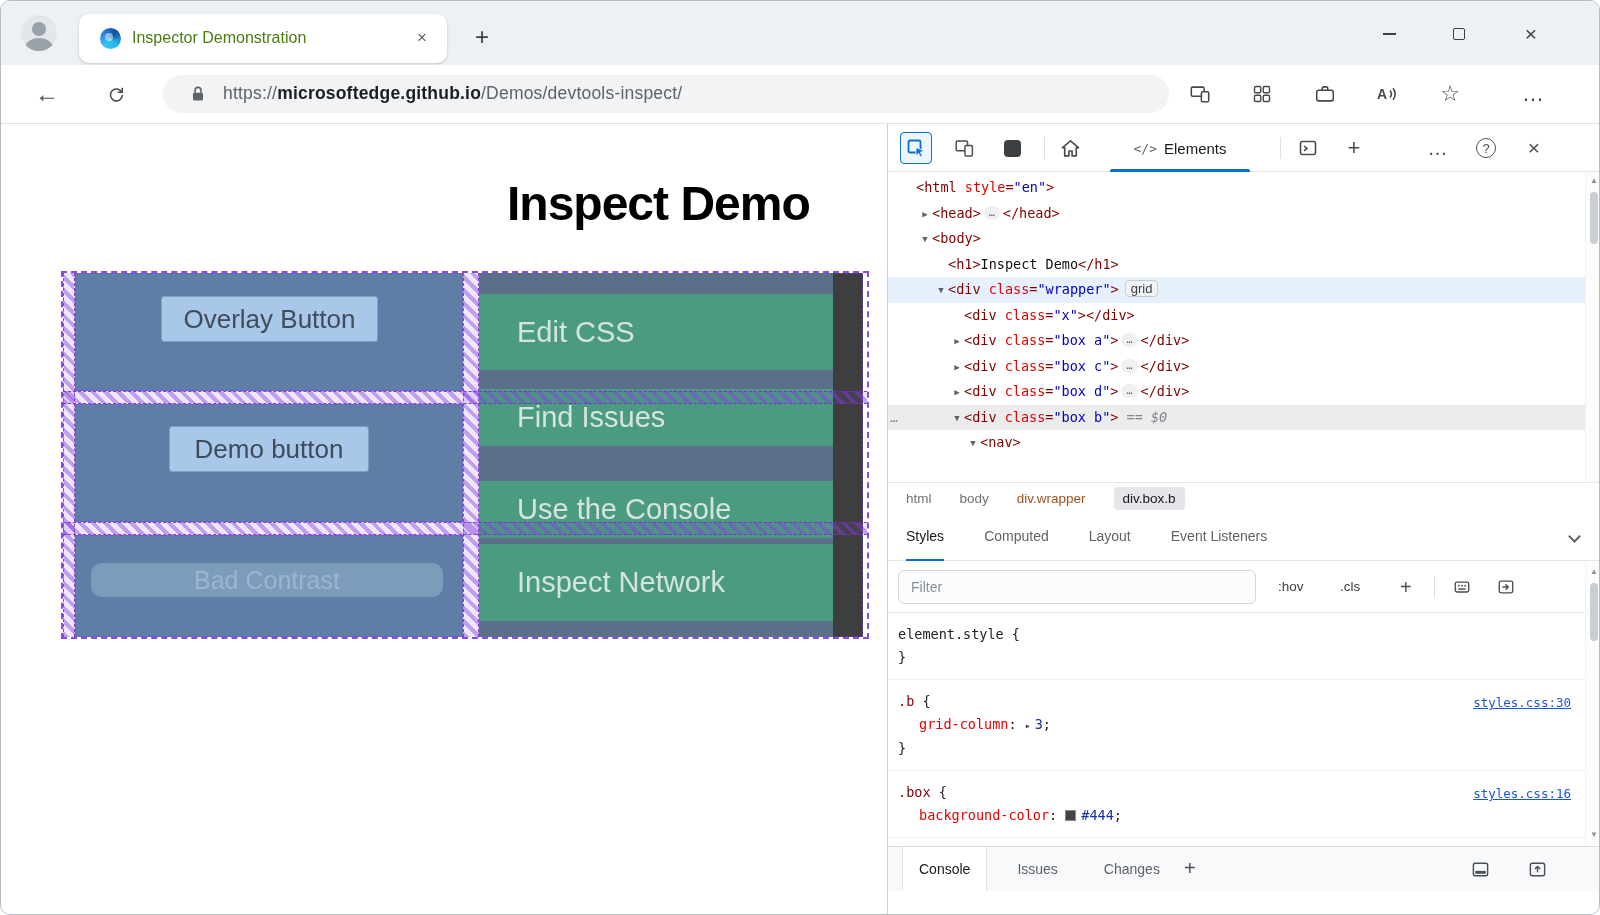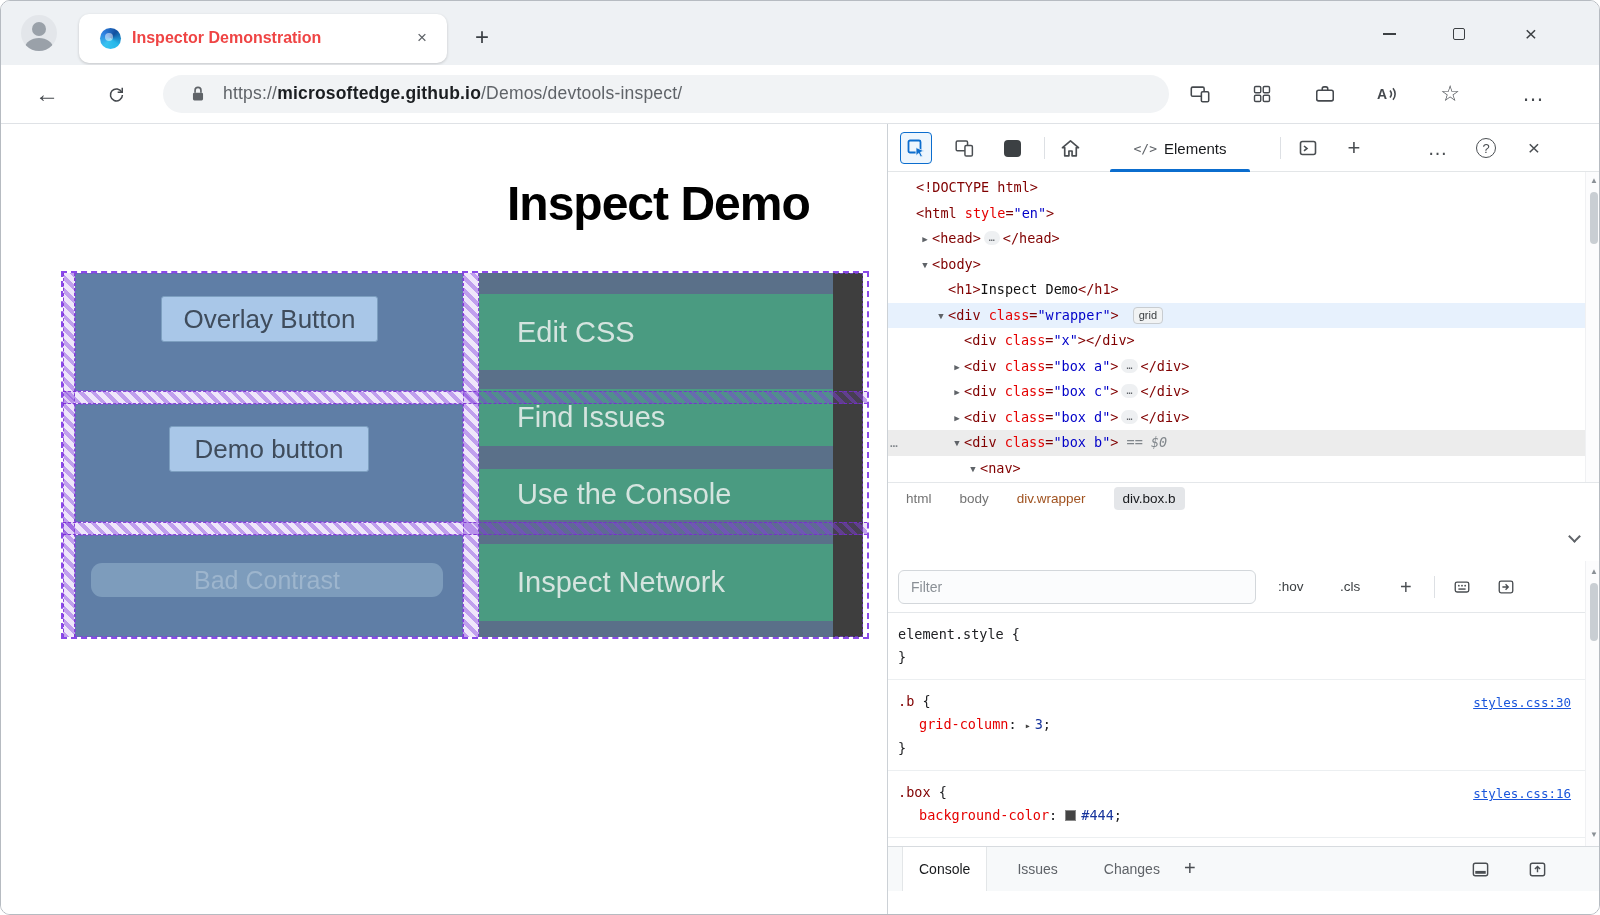--- a/index.html
+++ b/index.html
@@ -8,21 +8,21 @@
 
   
   .tabstrip { position:absolute; top:0; left:0; right:0; height:64px; background:#eef1f4; }
   .avatar { position:absolute; left:20px; top:14px; width:36px; height:36px; border-radius:50%; background:#e3e6ea; overflow:hidden; }
   .avatar .ahead { position:absolute; left:11px; top:7px; width:14px; height:14px; border-radius:50%; background:#9aa1a9; }
   .avatar .abody { position:absolute; left:4px; top:23px; width:28px; height:20px; border-radius:50%; background:#9aa1a9; }
   .tab { position:absolute; left:78px; top:13px; width:368px; height:49px; background:#fff; border-radius:10px; box-shadow:0 1px 3px rgba(0,0,0,.18); }
   .favicon { position:absolute; left:21px; top:14px; width:21px; height:21px; border-radius:50%;
     background:conic-gradient(from 220deg,#38c3f0,#2f7fe0,#114f9e,#25b7ea,#38c3f0); }
   .favicon::after { content:""; position:absolute; left:5px; top:5px; width:8px; height:8px; border-radius:50%; background:rgba(255,255,255,.5); }
-  .tab-title { position:absolute; left:53px; top:15px; font-size:16px; color:#ef4444; white-space:nowrap;font-weight:bold; }
+  .tab-title { position:absolute; left:53px; top:15px; font-size:16px; color:#4d7c0f; white-space:nowrap; }
   .tab-close { position:absolute; right:14px; top:13px; width:22px; height:22px; font-size:17px; line-height:22px; text-align:center; color:#5f6368; cursor:default; }
   .newtab { position:absolute; left:466px; top:22px; width:30px; height:30px; font-size:24px; line-height:28px; text-align:center; color:#3a3f44; }
   .wc { position:absolute; top:19px; width:28px; height:28px; display:flex; align-items:center; justify-content:center; color:#3c4043; }
   .wc-min { right:196px; } .wc-max { right:126px; } .wc-x { right:54px; font-size:21px; }
   .wc-min i { display:block; width:13px; height:2px; background:#3c4043; }
   .wc-max i { display:block; width:12px; height:12px; border:1.6px solid #3c4043; border-radius:2px; }
 
   
   .navbar { position:absolute; top:64px; left:0; right:0; height:59px; background:#fff; border-bottom:1px solid #dfe2e6; }
   .nav-ico { position:absolute; top:15px; width:28px; height:28px; display:flex; align-items:center; justify-content:center; color:#45494e; }
@@ -40,21 +40,21 @@
   .page-title { position:absolute; left:506px; top:52px; font-size:48px; font-weight:bold; color:#000; letter-spacing:-1px; }
   .gridwrap { position:absolute; left:60px; top:147px; width:808px; height:368px; }
   .gridwrap::after { content:""; position:absolute; inset:0; border:2px dashed #8a49ea; pointer-events:none; z-index:7; }
   .cell { position:absolute; background:#5f7ea6; outline:1px dashed rgba(126,63,226,.65); outline-offset:-1px; }
   .cell-a { left:14px; top:2px;  width:388px; height:118px; }
   .cell-c { left:14px; top:133px; width:388px; height:118px; }
   .cell-d { left:14px; top:264px; width:388px; height:102px; }
   .boxb   { position:absolute; left:418px; top:2px; width:384px; height:364px; background:#3e3e3e; outline:1px dashed rgba(126,63,226,.65); outline-offset:-1px; }
   .navcol { position:absolute; left:0; top:0; width:354px; height:100%; background:#5a7089; }
   .navlink { position:absolute; left:0; width:354px; background:#4a9b81; color:#d5e4df; font-size:29px; display:flex; align-items:center; padding-left:38px; text-decoration:none; }
-  .l1{top:21px;height:76px} .l2{top:116px;height:57px} .l3{top:196px;height:51px} .l4{top:271px;height:77px}
+  .l1{top:21px;height:76px} .l2{top:116px;height:57px} .l3{top:208px;height:57px} .l4{top:271px;height:77px}
   .pbtn { position:absolute; background:#a9c7e8; border:1px solid #7d9fc0; border-radius:3px; color:#3f4c5c; font-size:26px; display:flex; align-items:center; justify-content:center; }
   .btn-overlay { left:86px; top:23px; width:217px; height:46px; }
   .btn-demo    { left:94px; top:22px; width:200px; height:46px; }
   .bad { position:absolute; left:16px; top:28px; width:352px; height:34px; background:#7d9cbc; color:#9db5cd; font-size:25px; display:flex; align-items:center; justify-content:center;border-radius:11px; }
   .hatch { position:absolute; z-index:5; background:repeating-linear-gradient(45deg, rgba(130,64,220,.5) 0 4px, rgba(130,64,220,.13) 4px 9px); }
   .hatch.v { border-left:1px dashed rgba(120,40,210,.85); border-right:1px dashed rgba(120,40,210,.85); }
   .hatch.h { border-top:1px dashed rgba(120,40,210,.85); border-bottom:1px dashed rgba(120,40,210,.85); }
   .hz-left { left:2px; top:2px; width:12px; height:364px; }
   .hz-col  { left:402px; top:2px; width:16px; height:364px; }
   .hz-r1 { left:2px; top:120px; width:804px; height:13px; }
@@ -87,21 +87,21 @@
     font-family:"DejaVu Sans Mono","Liberation Mono",monospace; font-size:13.5px; color:#202124; }
   .dom-row { position:relative; height:25.5px; line-height:25.5px; white-space:nowrap; margin-left:-14px; padding-left:14px; }
   .hl-blue { background:#e7f1fd; }
   .hl-gray { background:#ececec; }
   .ind { display:inline-block; height:1px; }
   .arw { display:inline-block; width:14px; color:#5f6368; font-size:9px; text-align:center; vertical-align:1px; }
   .dom-menu { position:absolute; left:2px; top:0; color:#80868b; font-size:13px; }
   .tk-t { color:#800000; } .tk-a { color:#e50000; } .tk-v { color:#0000c8; } .tk-x { color:#111; }
   .tk-m { color:#80868b; font-style:italic; }
   .tk-e { display:inline-block; background:#eef0f2; border-radius:8px; color:#5f6368; padding:0 5px; margin:0 3px; font-size:10px; line-height:14px; vertical-align:2px; }
-  .tk-b { display:inline-block; background:#f1f3f4; border:1px solid #c8ccd0; border-radius:4px; color:#3c4043; padding:0 5px; margin-left:14px; font-size:11px; line-height:15px; vertical-align:1px; font-family:"Liberation Sans",sans-serif; }
+  .tk-b { display:inline-block; background:#f1f3f4; border:1px solid #c8ccd0; border-radius:4px; color:#3c4043; padding:0 5px; margin-left:6px; font-size:13px; line-height:15px; vertical-align:1px; font-family:"Liberation Sans",sans-serif; }
 
   
   .crumbbar { position:absolute; top:358px; left:0; right:0; height:31px; background:#fff; border-top:1px solid #e4e7ea; line-height:31px; padding-left:18px; font-size:13.5px; white-space:nowrap; }
   .crumb { margin-right:28px; color:#737373; }
   .crumb.orange { color:#a0521f; }
   .crumb.active { background:#e4e6e9; border-radius:4px; padding:4px 9px; color:#17191c; }
 
   
   .panetabs { position:absolute; top:389px; left:0; right:0; height:48px; border-bottom:1px solid #e4e7ea; padding-left:18px; white-space:nowrap; }
   .ptab { display:inline-block; height:48px; line-height:47px; margin-right:40px; font-size:14px; color:#5f6368; }
@@ -288,41 +288,41 @@
       </div>
       <div class="ti ti-plus">+</div>
       <div class="ti ti-more">…</div>
       <div class="ti ti-help">
           <i>?</i>
         </div>
       <div class="ti ti-x">×</div>
     </div>
 
     <div class="dom-tree">
-        <div class="dom-row hl-none"><span class="ind" style="width: 0px;"></span><span class="arw"></span><span class="tk-t">&lt;!DOCTYPE html&gt;</span></div>
         <div class="dom-row hl-none"><span class="ind" style="width: 0px;"></span><span class="arw"></span><span class="tk-t">&lt;html</span><span class="tk-a"> style</span><span class="tk-t">=</span><span class="tk-v">"en"</span><span class="tk-t">&gt;</span></div>
         <div class="dom-row hl-none"><span class="ind" style="width: 16px;"></span><span class="arw">▶</span><span class="tk-t">&lt;head&gt;</span><span class="tk-e">…</span><span class="tk-t">&lt;/head&gt;</span></div>
         <div class="dom-row hl-none"><span class="ind" style="width: 16px;"></span><span class="arw">▼</span><span class="tk-t">&lt;body&gt;</span></div>
         <div class="dom-row hl-none"><span class="ind" style="width: 32px;"></span><span class="arw"></span><span class="tk-t">&lt;h1&gt;</span><span class="tk-x">Inspect Demo</span><span class="tk-t">&lt;/h1&gt;</span></div>
         <div class="dom-row hl-blue"><span class="ind" style="width: 32px;"></span><span class="arw">▼</span><span class="tk-t">&lt;div</span><span class="tk-a"> class</span><span class="tk-t">=</span><span class="tk-v">"wrapper"</span><span class="tk-t">&gt;</span><span class="tk-b">grid</span></div>
         <div class="dom-row hl-none"><span class="ind" style="width: 48px;"></span><span class="arw"></span><span class="tk-t">&lt;div</span><span class="tk-a"> class</span><span class="tk-t">=</span><span class="tk-v">"x"</span><span class="tk-t">&gt;</span><span class="tk-t">&lt;/div&gt;</span></div>
         <div class="dom-row hl-none"><span class="ind" style="width: 48px;"></span><span class="arw">▶</span><span class="tk-t">&lt;div</span><span class="tk-a"> class</span><span class="tk-t">=</span><span class="tk-v">"box a"</span><span class="tk-t">&gt;</span><span class="tk-e">…</span><span class="tk-t">&lt;/div&gt;</span></div>
         <div class="dom-row hl-none"><span class="ind" style="width: 48px;"></span><span class="arw">▶</span><span class="tk-t">&lt;div</span><span class="tk-a"> class</span><span class="tk-t">=</span><span class="tk-v">"box c"</span><span class="tk-t">&gt;</span><span class="tk-e">…</span><span class="tk-t">&lt;/div&gt;</span></div>
         <div class="dom-row hl-none"><span class="ind" style="width: 48px;"></span><span class="arw">▶</span><span class="tk-t">&lt;div</span><span class="tk-a"> class</span><span class="tk-t">=</span><span class="tk-v">"box d"</span><span class="tk-t">&gt;</span><span class="tk-e">…</span><span class="tk-t">&lt;/div&gt;</span></div>
         <div class="dom-row hl-gray"><span class="dom-menu">…</span><span class="ind" style="width: 48px;"></span><span class="arw">▼</span><span class="tk-t">&lt;div</span><span class="tk-a"> class</span><span class="tk-t">=</span><span class="tk-v">"box b"</span><span class="tk-t">&gt;</span><span class="tk-m"> == $0</span></div>
         <div class="dom-row hl-none"><span class="ind" style="width: 64px;"></span><span class="arw">▼</span><span class="tk-t">&lt;nav&gt;</span></div>
       </div>
 
     <div class="sb sb-dom">
       <span class="sb-ar" style="top:2px">▲</span>
       <span class="sb-thumb" style="top:20px;height:52px"></span>
     </div>
 
     <div class="crumbbar"><span class="crumb plain">html</span><span class="crumb plain">body</span><span class="crumb orange">div.wrapper</span><span class="crumb active">div.box.b</span></div>
 
+    <div class="panetabs"><span class="ptab active">Styles</span><span class="ptab">Computed</span><span class="ptab">Layout</span><span class="ptab">Event Listeners</span></div>
     <span class="pane-chevron" style="top:408px"></span>
 
     <div class="filterrow">
       <input class="filter-input" placeholder="Filter" style="">
       <span class="tgl tgl-hov">:hov</span>
       <span class="tgl tgl-cls">.cls</span>
       <span class="tgl tgl-add">+</span>
       <span class="fsep"></span>
       <span class="fico fico1">
         <svg width="18" height="18" viewBox="0 0 20 20">

